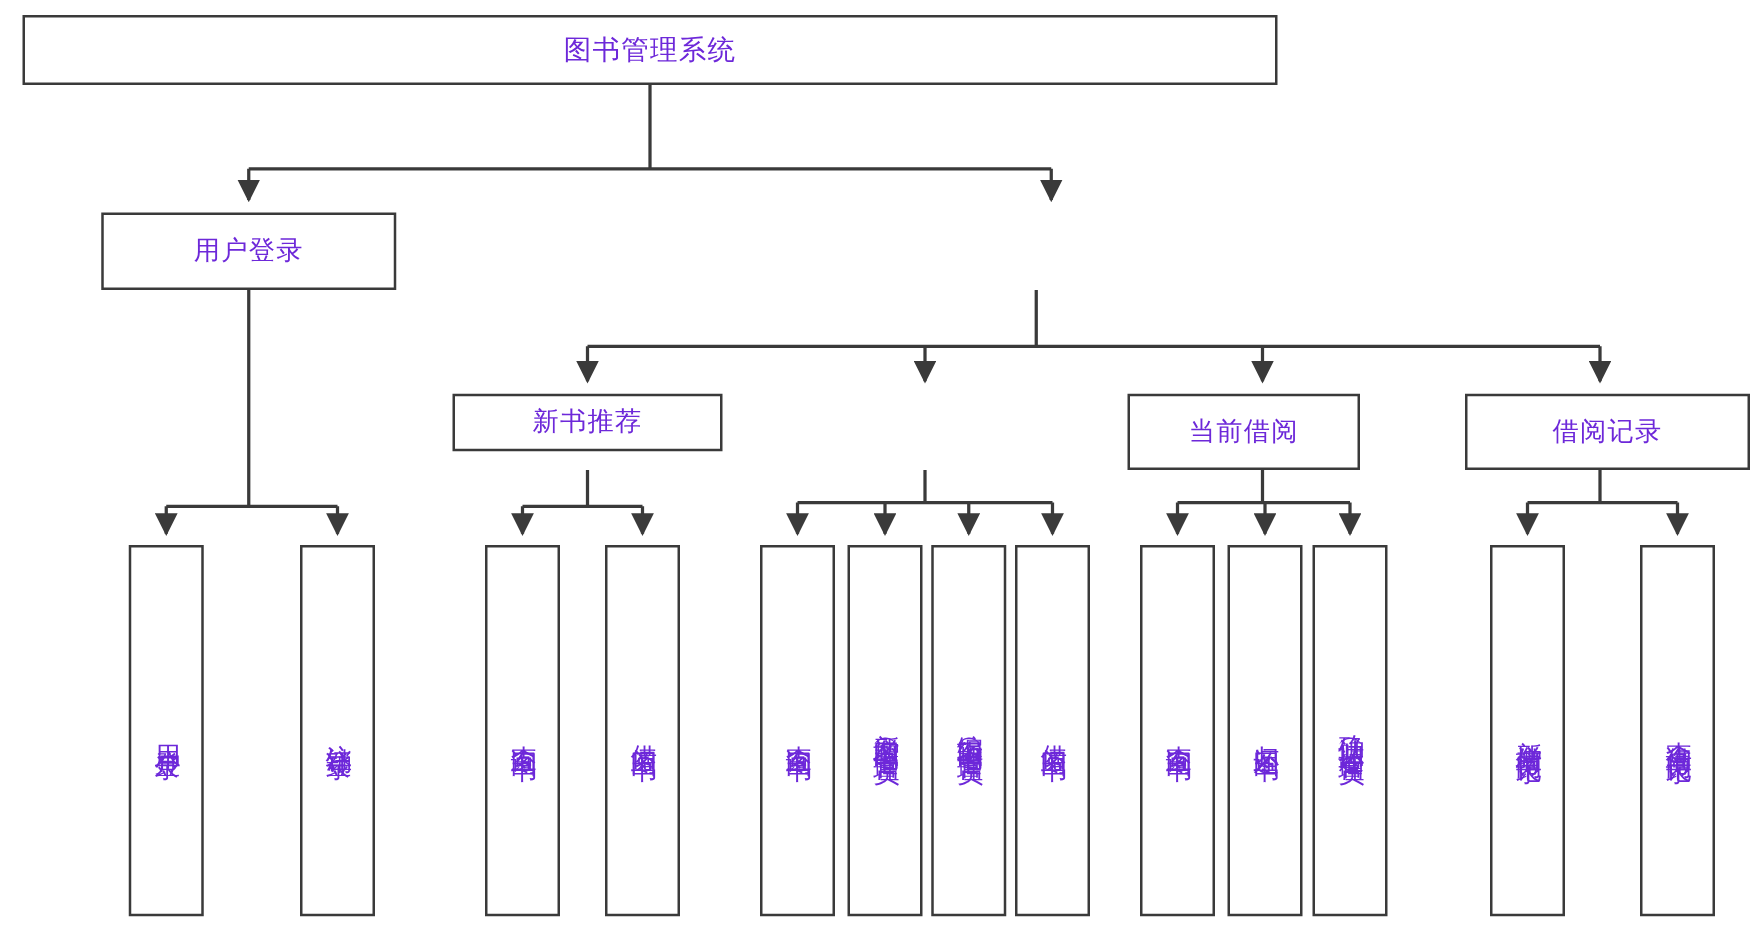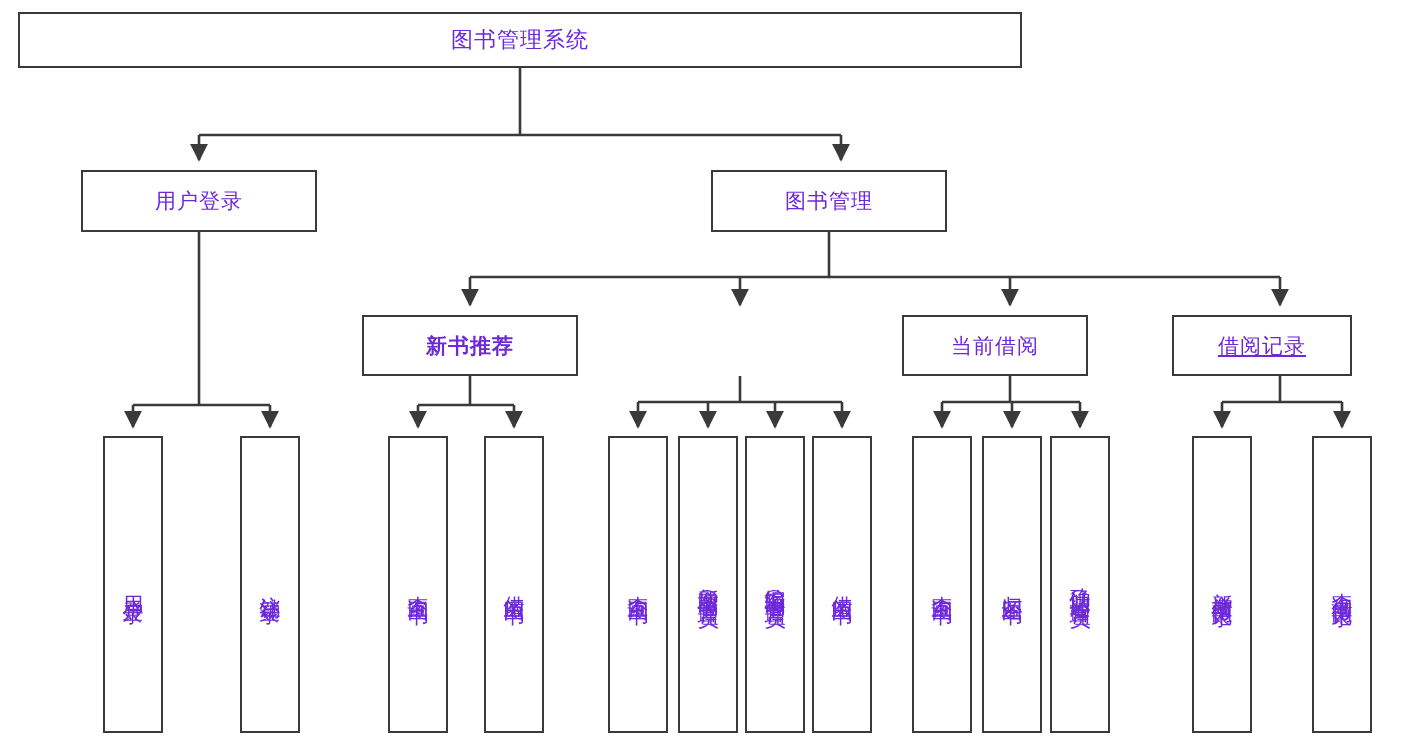--- a/index.html
+++ b/index.html
@@ -112,31 +112,28 @@
     </g>
   </svg>
 
   <div class="node horiz root" style="left:18px;top:12px;width:1004px;height:56px;">
     <span>图书管理系统</span>
   </div>
 
   <div class="node horiz" style="left:81px;top:170px;width:236px;height:62px;">
     <span>用户登录</span>
   </div>
-  <div class="node horiz" style="left:711px;top:170px;width:236px;height:62px;">
-    <span>图书管理</span>
-  </div>
 
-  <div class="node horiz" style="left:362px;top:315px;width:216px;height:61px;font-weight:bold;">
+  <div class="node horiz" style="left:362px;top:315px;width:216px;height:46px;">
     <span>新书推荐</span>
   </div>
   <div class="node horiz" style="left:902px;top:315px;width:186px;height:61px;">
     <span>当前借阅</span>
   </div>
-  <div class="node horiz" style="left:1172px;top:315px;width:180px;height:61px;text-decoration:underline;">
+  <div class="node horiz" style="left:1172px;top:315px;width:228px;height:61px;">
     <span>借阅记录</span>
   </div>
 
   <div class="node vert" style="left:103px;top:436px;width:60px;height:297px;">
     <span class="vtext">用户登录</span>
   </div>
   <div class="node vert" style="left:240px;top:436px;width:60px;height:297px;">
     <span class="vtext">注销登录</span>
   </div>
 

